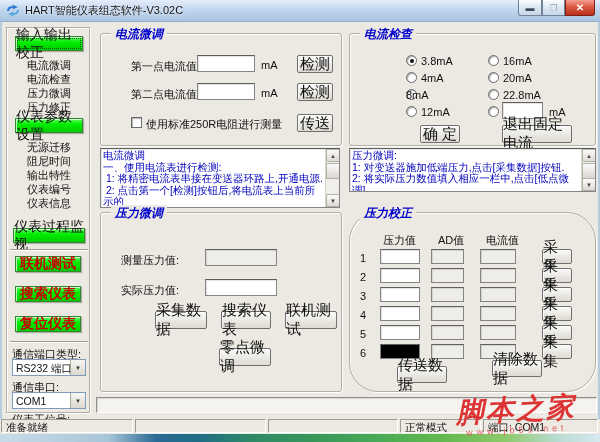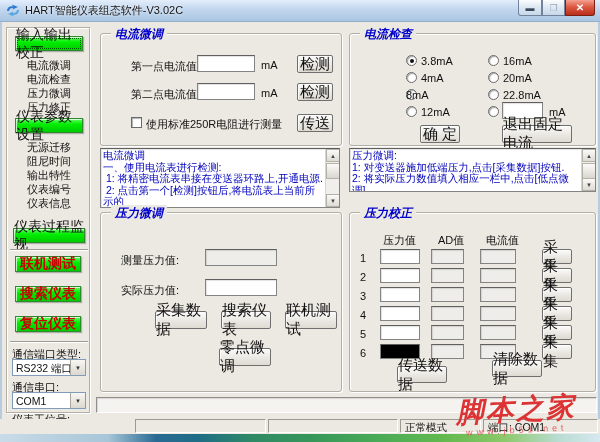--- a/index.html
+++ b/index.html
@@ -237,21 +237,21 @@
       <div class="lbl" style="left:20px; top:40px;">测量压力值:</div>
       <div class="tb gray" style="left:104px; top:36px; width:72px;"></div>
       <div class="lbl" style="left:20px; top:70px;">实际压力值:</div>
       <input class="tb" style="left: 104px; top: 66px; width: 72px;">
       <div class="btn" style="left:40px; top:98px; width:52px; height:18px;">采集数据</div>
       <div class="btn" style="left:106px; top:98px; width:50px; height:18px;">搜索仪表</div>
       <div class="btn" style="left:170px; top:98px; width:52px; height:18px;">联机测试</div>
       <div class="btn" style="left:104px; top:135px; width:52px; height:18px;">零点微调</div>
     </div>
 
-    <div class="group" style="left:347px; top:190px; width:247px; height:180px;">
+    <div class="group" style="left:347px; top:190px; width:247px; height:180px;border-radius:29px;">
       <span class="group-title">压力校正</span>
       <div class="pc-head" style="position:absolute; left:33px; top:20px;">压力值</div>
       <div class="pc-head" style="position:absolute; left:88px; top:20px;">AD值</div>
       <div class="pc-head" style="position:absolute; left:136px; top:20px;">电流值</div>
 
       <div class="lbl" style="left:10px; top:39px;">1</div>
       <input class="tb" style="left: 30px; top: 36px; width: 40px; height: 15px;">
       <div class="tb gray" style="left:81px; top:36px; width:33px; height:15px;"></div>
       <div class="tb gray" style="left:130px; top:36px; width:36px; height:15px;"></div>
       <div class="btn" style="left:178px; top:36px; width:30px; height:15px;">采集</div>
@@ -287,20 +287,21 @@
       <div class="btn" style="left:178px; top:131px; width:30px; height:15px;">采集</div>
 
       <div class="btn" style="left:33px; top:153px; width:50px; height:17px;">传送数据</div>
       <div class="btn" style="left:128px; top:147px; width:50px; height:17px;">清除数据</div>
     </div>
 
     <div class="progress-strip"></div>
   </div>
 
   <div class="statusbar">
+    <div class="status-panel" style="left:1px; width:132px;">准备就绪</div>
     <div class="status-panel" style="left:135px; width:131px;"></div>
     <div class="status-panel" style="left:268px; width:130px;"></div>
     <div class="status-panel" style="left:400px; width:81px;">正常模式</div>
     <div class="status-panel" style="left:483px; width:115px;">端口: COM1</div>
   </div>
 
   <div class="desktop"></div>
 
   <div class="watermark">
     <div class="wm-title">脚本之家</div>

